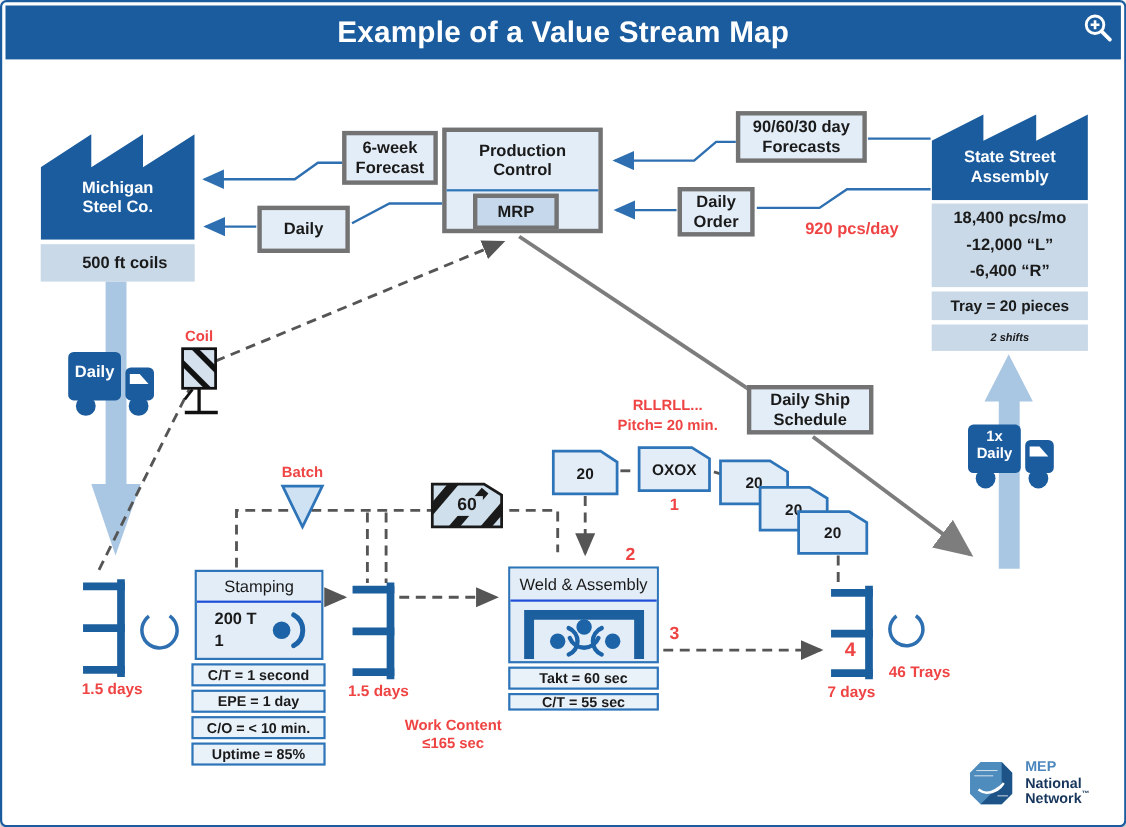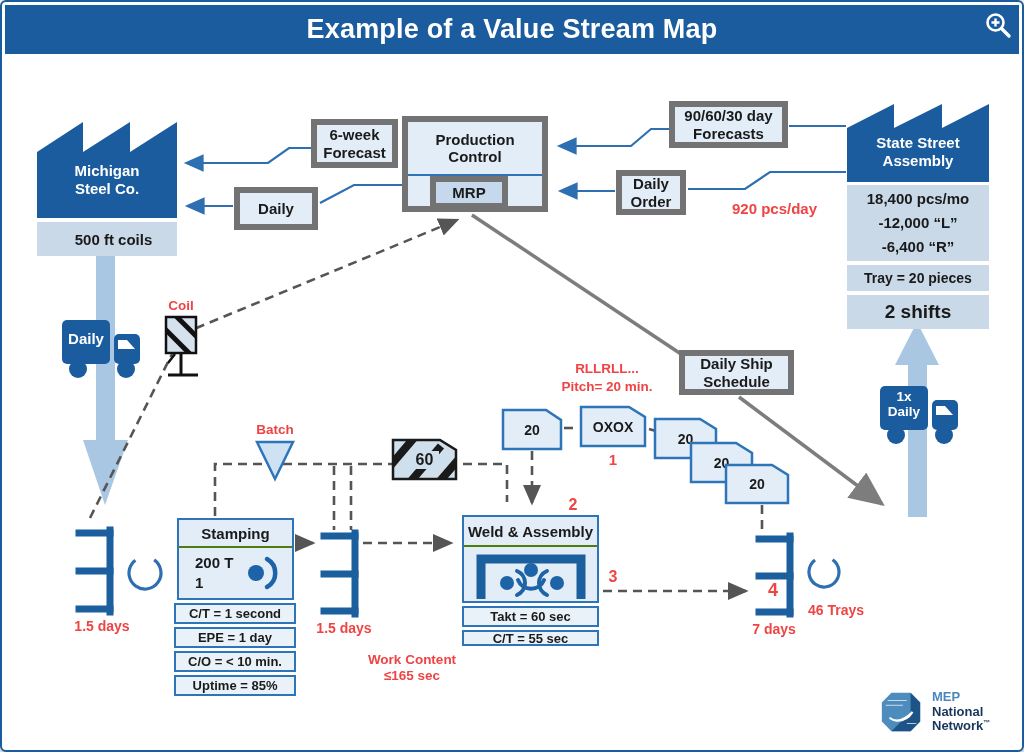--- a/index.html
+++ b/index.html
@@ -4,30 +4,30 @@
 <style>
   html,body{margin:0;padding:0;background:#fff;}
   .page{position:relative;width:1024px;height:752px;background:#fff;border:2px solid #1b5c9e;
         border-radius:6px;box-sizing:border-box;overflow:hidden;
         font-family:"Liberation Sans",sans-serif;box-shadow:0 3px 8px rgba(0,0,0,.35);}
   .titlebar{position:absolute;left:3px;top:3px;width:1014px;height:49px;background:#1b5c9e;
         display:flex;align-items:center;justify-content:center;}
   .titlebar h1{margin:0;color:#fff;font-size:27px;font-weight:bold;letter-spacing:.2px;}
   .zoomicon{position:absolute;right:10px;top:9px;width:28px;height:28px;cursor:pointer;}
   .overlay{position:absolute;left:0;top:0;z-index:1;}
-  .box{position:absolute;background:#e3edf7;border:6px solid #737373;box-sizing:border-box;
+  .box{position:absolute;background:#e3edf7;border:4px solid #737373;box-sizing:border-box;
        display:flex;flex-direction:column;align-items:center;justify-content:center;
        font-weight:bold;color:#1a1a1a;text-align:center;line-height:1.15;z-index:2;font-size:15px;}
   .panel{position:absolute;background:#c9d9e8;box-sizing:border-box;display:flex;flex-direction:column;
        align-items:center;justify-content:center;font-weight:bold;color:#1a1a1a;text-align:center;z-index:2;}
   .lbl{position:absolute;font-weight:bold;color:#ef4444;text-align:center;z-index:3;line-height:1.15;}
   .factory{position:absolute;z-index:2;}
   .factory .fname{position:absolute;left:0;right:0;color:#fff;font-weight:bold;text-align:center;font-size:15px;line-height:1.2;}
   .proc{position:absolute;border:2px solid #2e74b8;background:#e3edf7;box-sizing:border-box;z-index:2;}
-  .proc .hdr{border-bottom:2px solid #4d7c0f;font-weight:bold;font-size:15px;color:#1a1a1a;
+  .proc .hdr{border-bottom:2px solid #1d4ed8;font-weight:normal;font-size:15px;color:#1a1a1a;
        display:flex;align-items:center;justify-content:center;background:#e3edf7;}
   .drow{position:absolute;border:2px solid #2e74b8;background:#eaf2f9;box-sizing:border-box;
        display:flex;align-items:center;justify-content:center;font-weight:bold;font-size:13px;color:#1a1a1a;z-index:2;}
   .card{position:absolute;z-index:3;}
   .card .cv{position:absolute;left:0;top:0;width:100%;height:100%;display:flex;align-items:center;justify-content:center;
        font-weight:bold;font-size:14px;color:#1a1a1a;}
   .truck{position:absolute;z-index:4;}
   .trucklabel{position:absolute;color:#fff;font-weight:bold;text-align:center;line-height:1.1;}
   .logo{position:absolute;left:876px;top:684px;width:140px;height:52px;z-index:2;display:flex;align-items:center;}
   .logotext{margin-left:8px;font-weight:bold;line-height:1.12;}
@@ -157,21 +157,21 @@
       <div>State Street</div>
         <div>Assembly</div>
     </div>
   </div>
   <div class="panel" style="left:845px;top:183px;width:142px;height:76px;font-size:15px;line-height:1.6;">
     <div>18,400 pcs/mo</div>
       <div>-12,000 “L”</div>
       <div>-6,400 “R”</div>
   </div>
   <div class="panel" style="left:845px;top:263px;width:142px;height:26px;font-size:14px;">Tray = 20 pieces</div>
-  <div class="panel" style="left:845px;top:293px;width:142px;height:34px;font-size:19px;">2 shifts</div>
+  <div class="panel" style="left:845px;top:293px;width:142px;height:24px;font-size:10px;font-style:italic;">2 shifts</div>
 
   <div class="box" style="left:309px;top:117px;width:87px;height:49px;">
     <div>6-week</div>
       <div>Forecast</div>
   </div>
   <div class="box" style="left:400px;top:114px;width:146px;height:96px;justify-content:flex-start;">
     <div style="height:54px;display:flex;flex-direction:column;justify-content:center;border-bottom:2px solid #2e74b8;width:100%;box-sizing:border-box;">
       <div>Production</div>
         <div>Control</div>
     </div>

